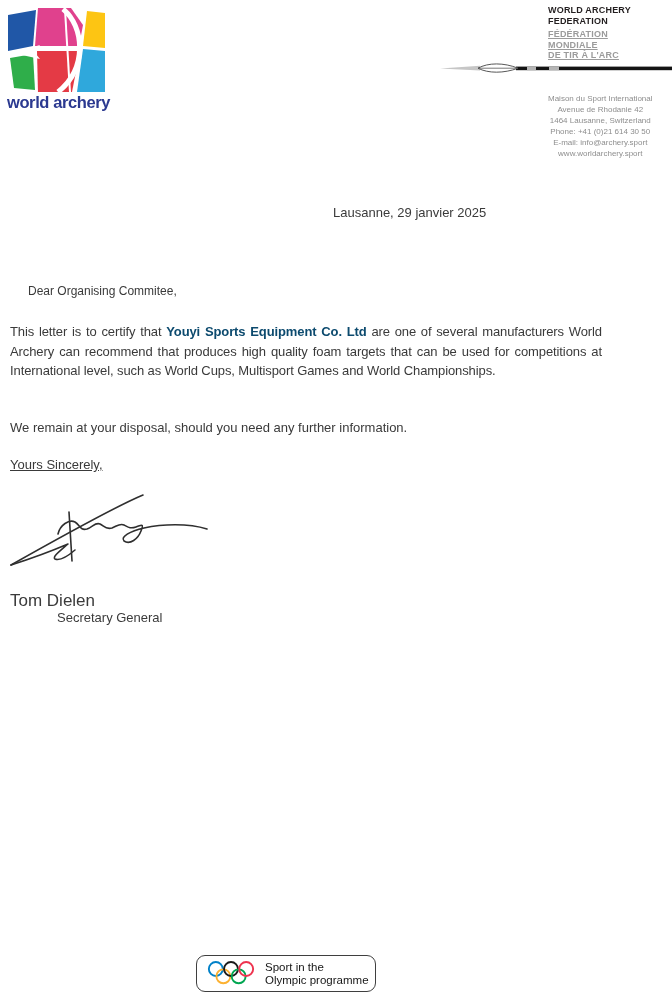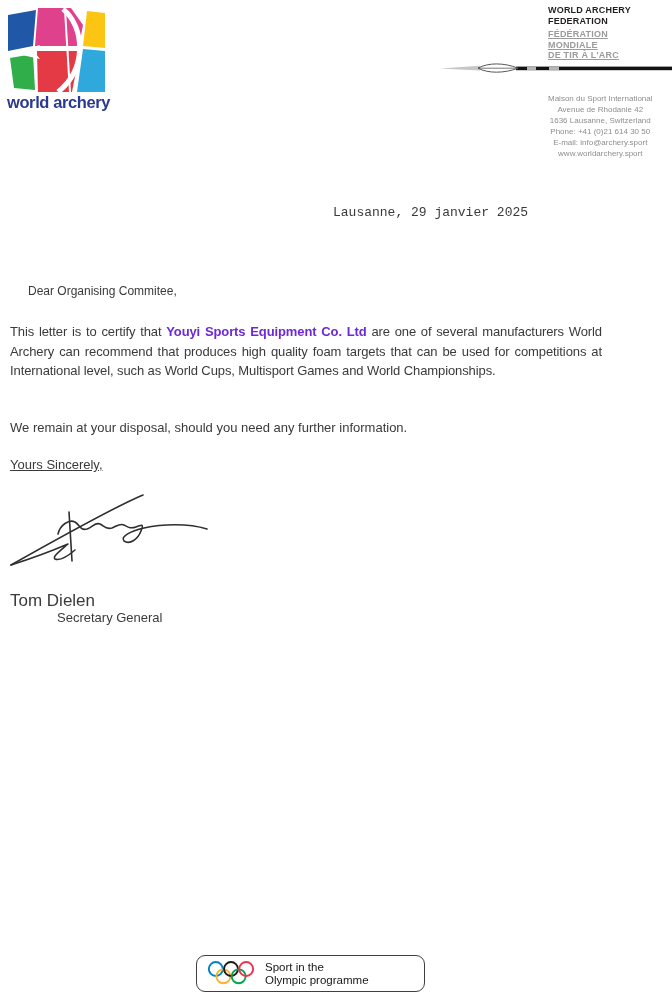--- a/index.html
+++ b/index.html
@@ -18,35 +18,35 @@
     font-size:16.5px;font-weight:700;letter-spacing:-0.4px;
   }
   .org-title{position:absolute;left:548px;top:5px;font-weight:700;font-size:9px;letter-spacing:0.2px;}
   .org-line{line-height:10.5px;color:#231f20;white-space:nowrap;}
   .org-line-fr{line-height:10.5px;color:#9b9b9b;white-space:nowrap;text-decoration:underline;}
   .org-gap{height:3px;}
   .arrow-graphic{position:absolute;left:438px;top:60px;width:234px;height:16px;}
   .address{position:absolute;left:548px;top:93px;font-size:8px;line-height:11px;color:#8e8e8e;text-align:center;}
   .address div{white-space:nowrap;}
   
-  .dateline{position:absolute;left:333px;top:205px;font-size:13px;font-family:Liberation Mono, monospace;}
+  .dateline{position:absolute;left:333px;top:205px;font-size:13px;}
   .salutation{position:absolute;left:28px;top:284px;font-size:12px;}
   .paragraph{
     position:absolute;left:10px;top:322px;width:592px;
     font-size:13px;line-height:19.5px;text-align:justify;letter-spacing:-0.1px;
   }
-  .paragraph b{color:#6d28d9;}
+  .paragraph b{color:#0c4a6e;}
   .closing{position:absolute;left:10px;top:420px;font-size:13px;}
   .signoff{position:absolute;left:10px;top:457px;font-size:13px;text-decoration:underline;}
   .signature{position:absolute;left:2px;top:487px;width:215px;height:90px;}
   .signer-name{position:absolute;left:10px;top:591px;font-size:17px;}
   .signer-title{position:absolute;left:10px;top:610px;font-size:13px;margin-left:47px;}
   
   .olympic-badge{
-    position:absolute;left:196px;top:955px;width:229px;height:37px;
+    position:absolute;left:196px;top:955px;width:180px;height:37px;
     border:1.3px solid #3f3f3f;border-radius:9px;box-sizing:border-box;
     display:flex;align-items:center;padding-left:9px;gap:9px;background:#fff;
   }
   .rings{width:50px;height:27px;flex:0 0 auto;}
   .badge-text{font-size:11.5px;line-height:13px;color:#161616;}
 </style>
 </head>
 <body>
 
 <div class="page">
@@ -78,21 +78,21 @@
     <rect x="78" y="6.6" width="156" height="3.6" fill="#141414"></rect>
     <rect x="89" y="6.6" width="9" height="3.6" fill="#b5b5b5"></rect>
     <rect x="111" y="6.6" width="10" height="3.6" fill="#b5b5b5"></rect>
     <path d="M40,8.2 C50,2.5 66,2.5 80,8.2 C66,13.5 50,13.5 40,8.2 Z" fill="#ffffff" stroke="#444444" stroke-width="0.9"></path>
     <line x1="40" y1="8.2" x2="80" y2="8.2" stroke="#555555" stroke-width="0.8"></line>
   </svg>
 
   <div class="address">
     <div>Maison du Sport International</div>
     <div>Avenue de Rhodanie 42</div>
-    <div>1636 Lausanne, Switzerland</div>
+    <div>1464 Lausanne, Switzerland</div>
     <div>Phone: +41 (0)21 614 30 50</div>
     <div>E-mail: info@archery.sport</div>
     <div>www.worldarchery.sport</div>
   </div>
 
   <div class="dateline">Lausanne, 29 janvier 2025</div>
 
   <div class="salutation">Dear Organising Commitee,</div>
 
   <div class="paragraph"><span>This letter is to certify that </span><b>Youyi Sports Equipment Co. Ltd</b><span> are one of several manufacturers World Archery can recommend that produces high quality foam targets that can be used for competitions at International level, such as World Cups, Multisport Games and World Championships.</span></div>

